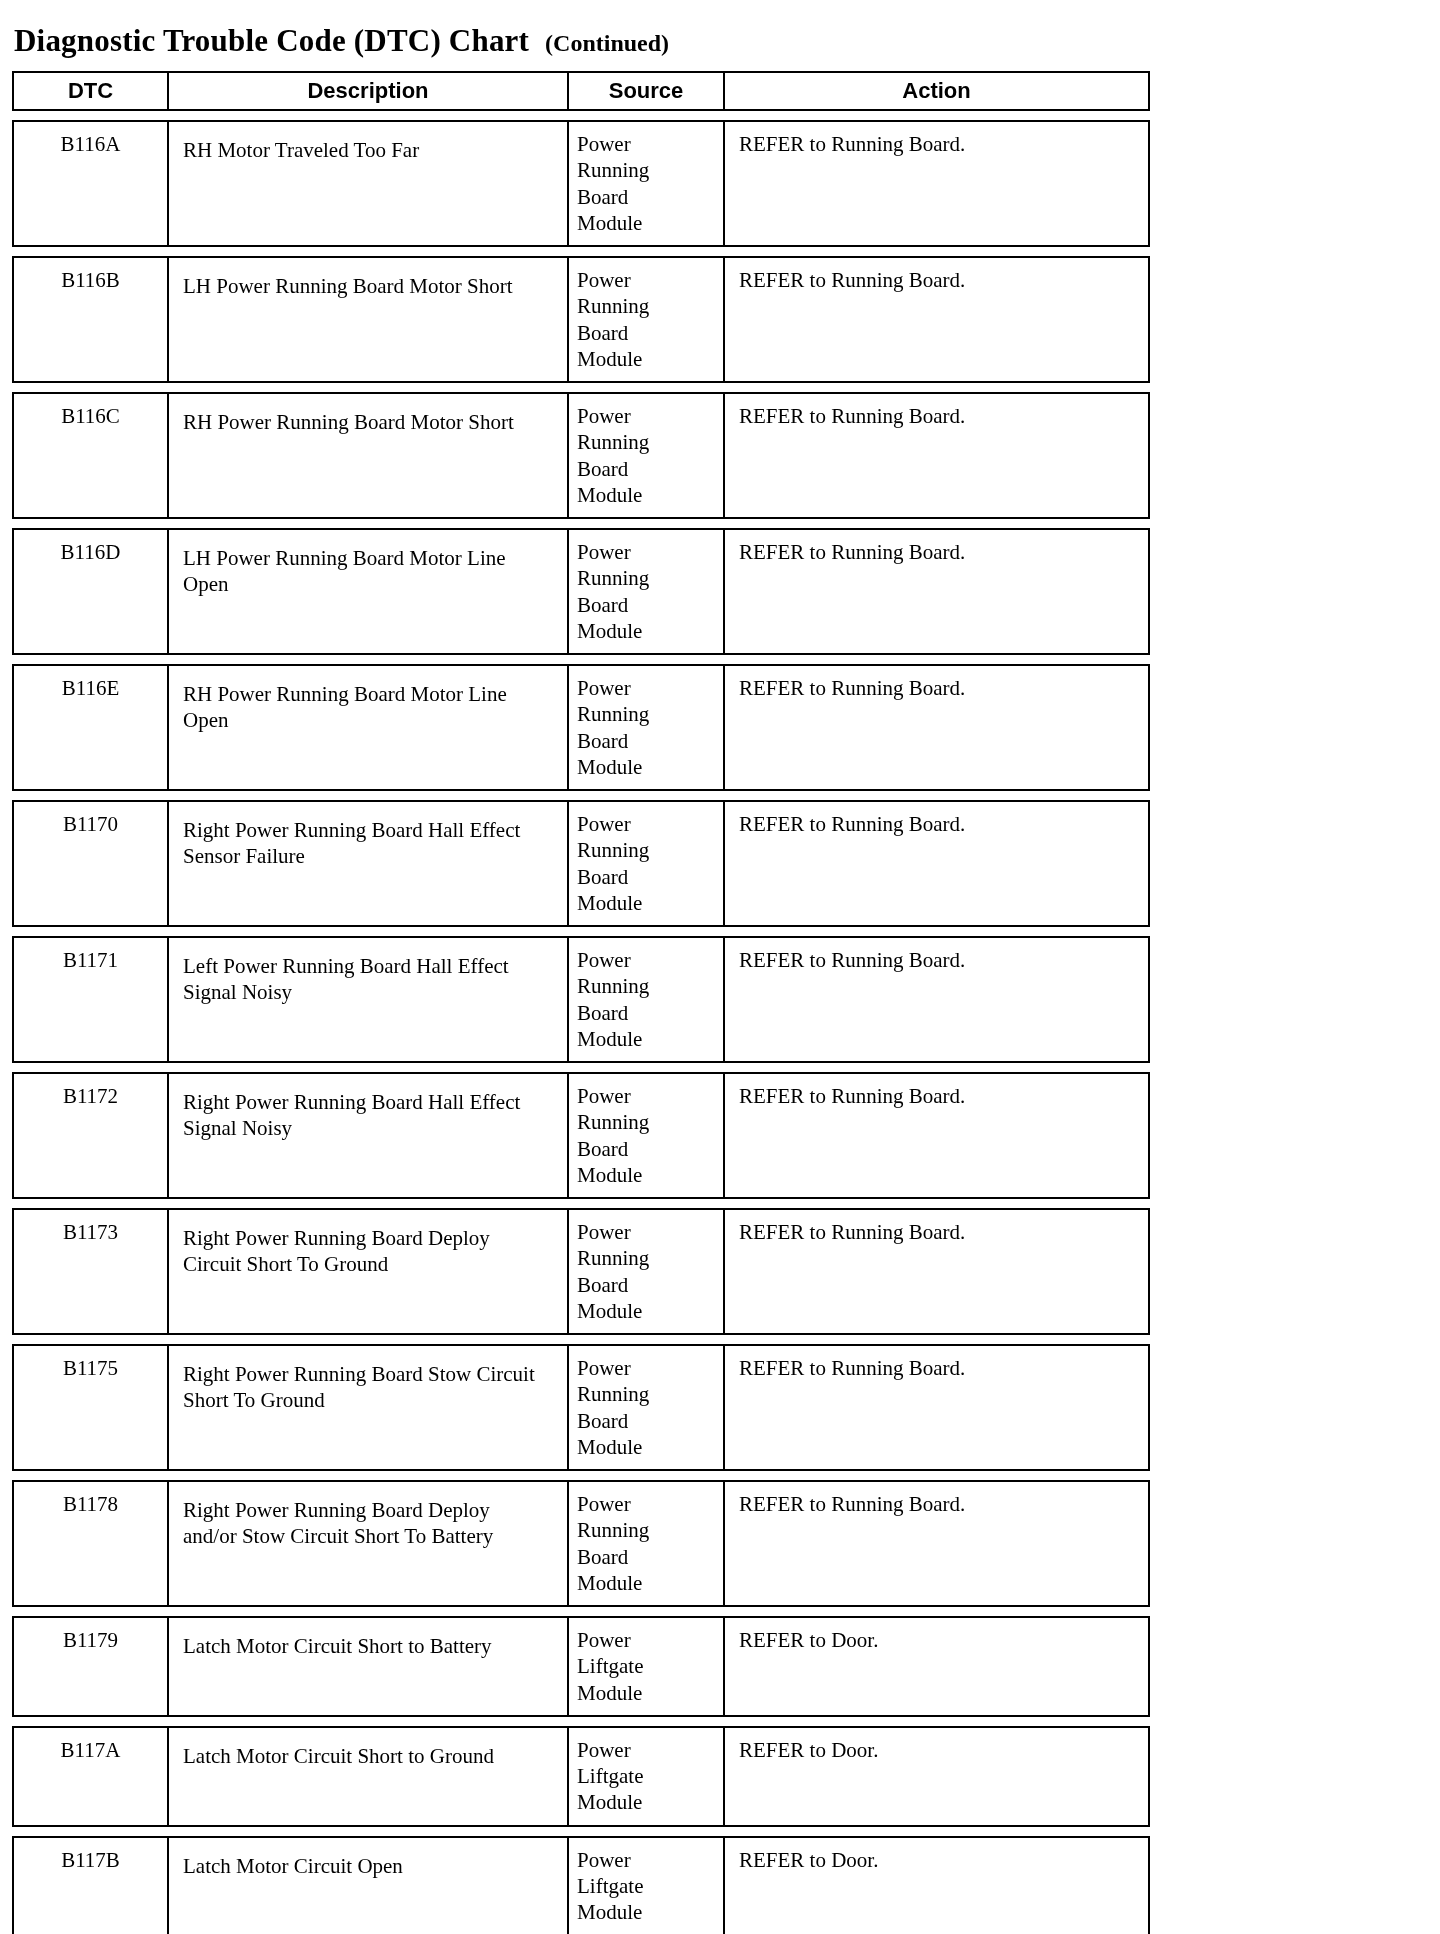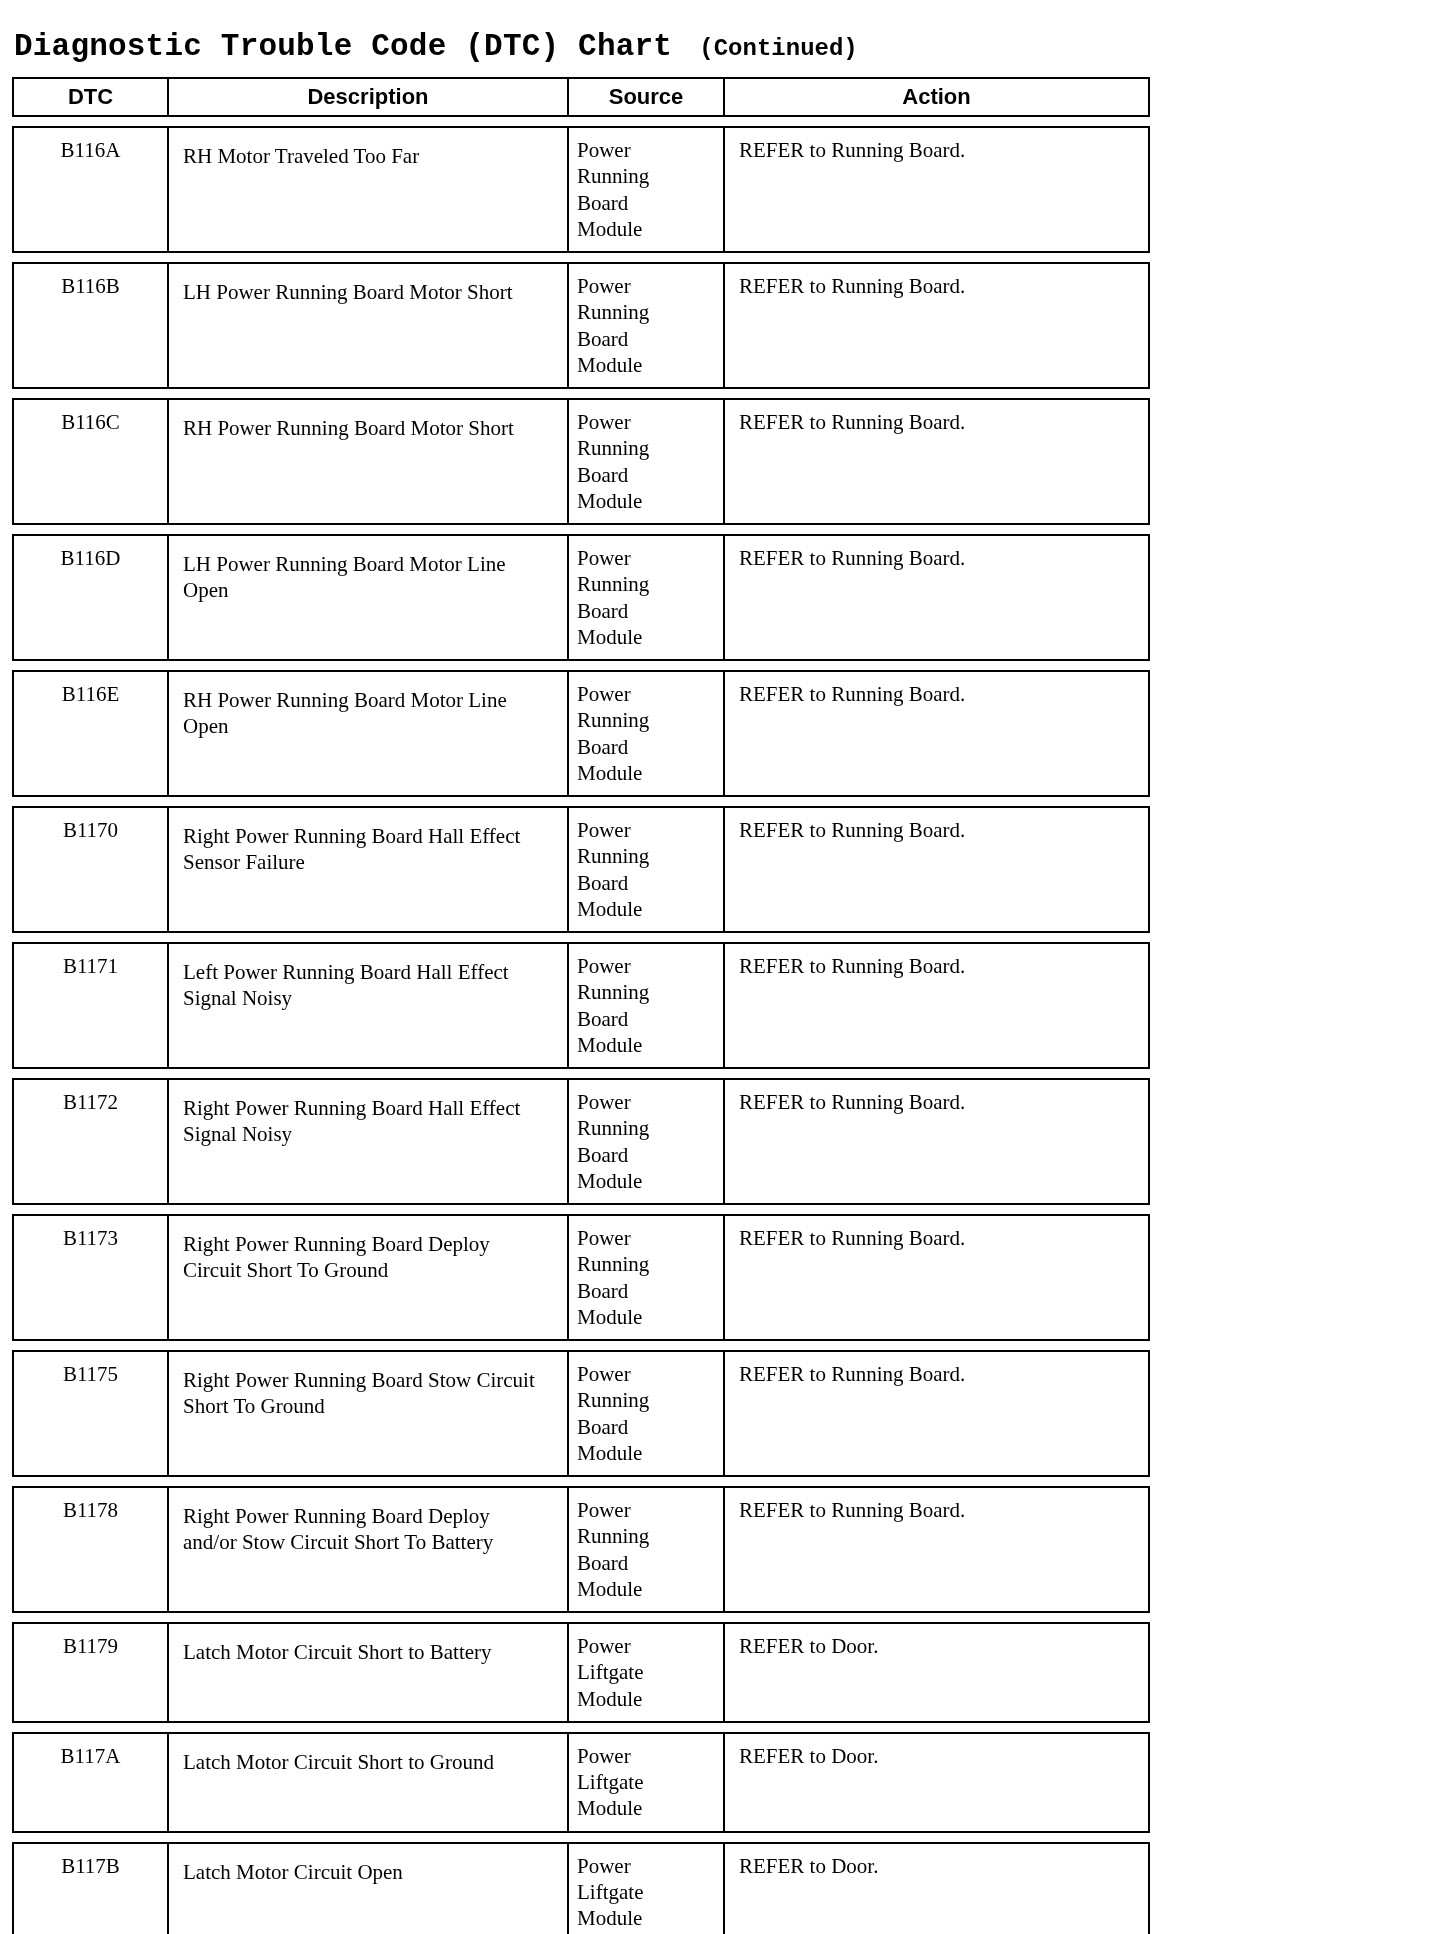--- a/index.html
+++ b/index.html
@@ -4,23 +4,23 @@
 <style>
   * { box-sizing: border-box; }
   html, body { margin: 0; padding: 0; background: #ffffff; color: #000000; }
   body {
     width: 1440px;
     font-family: "Liberation Serif", "DejaVu Serif", serif;
   }
   .page { padding: 10px 12px 24px 12px; }
 
   .title-line {
-    font-family: Liberation Mono, monospace;
+    font-family: Liberation Serif, serif;
     font-weight: bold;
-    margin: 18px 0 12px 2px;
+    margin: 12px 0 12px 2px;
     white-space: nowrap;
   }
   .title-main { font-size: 31px; letter-spacing: 0.2px; }
   .title-suffix { font-size: 24px; margin-left: 8px; }
 
   table.dtc-chart {
     border-collapse: separate;
     border-spacing: 0 9px;
     width: 1138px;
     table-layout: fixed;

